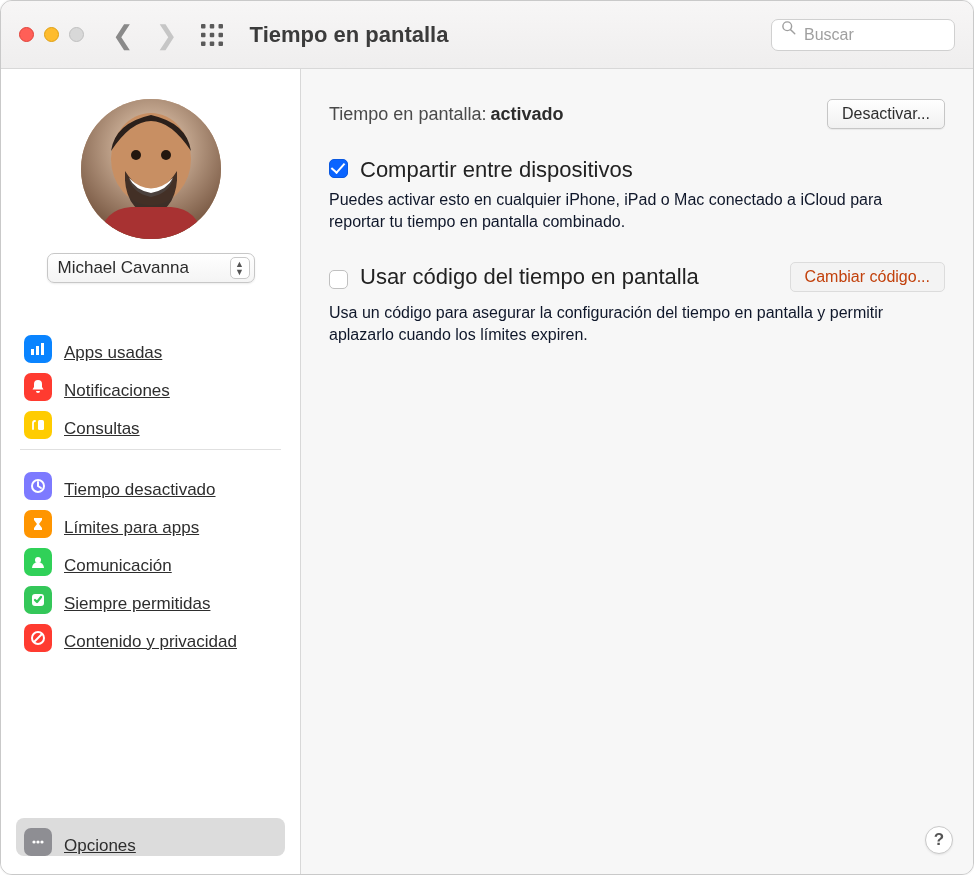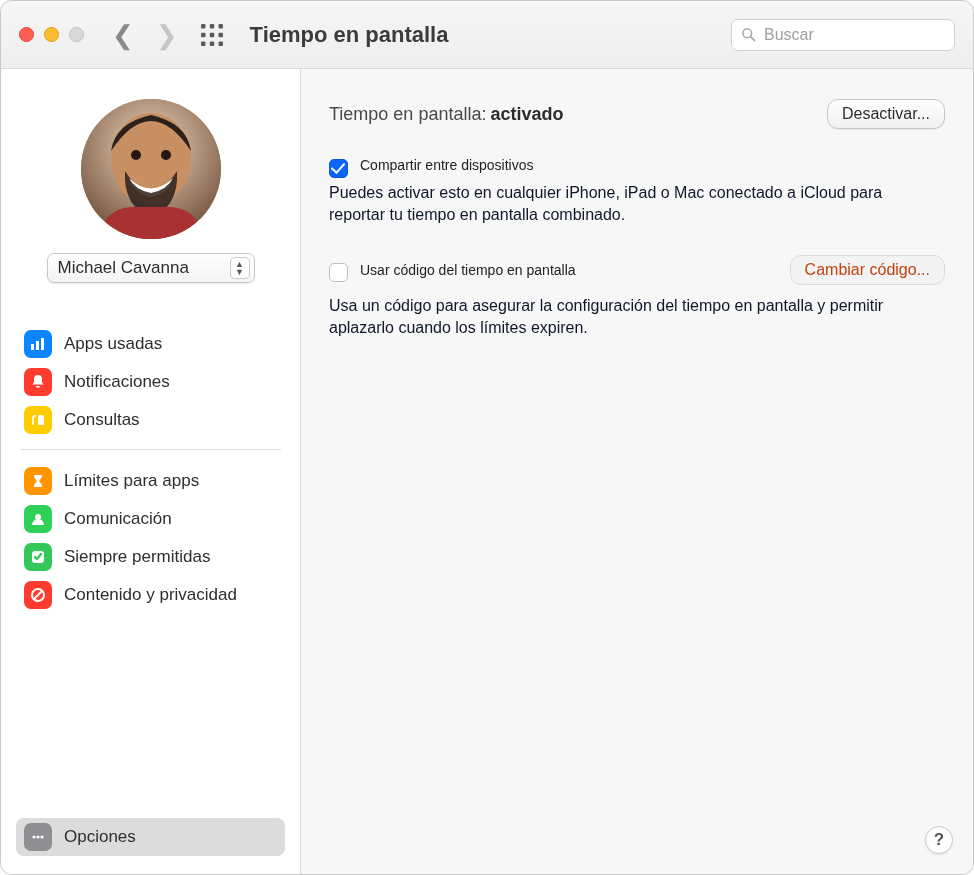--- a/index.html
+++ b/index.html
@@ -31,22 +31,22 @@
   .tl.close{background:#ff5f57;border:1px solid #e14239;}
   .tl.min{background:#febc2e;border:1px solid #dfa013;}
   .tl.max{background:#d8d8d8;border:1px solid #c0c0c0;}
   .navbtns{display:flex;gap:22px;align-items:center;margin-right:22px;color:#8a8a8a;}
   .navbtns span{font-size:26px;line-height:1;cursor:default;}
   .grid-icon{width:24px;height:24px;margin-right:26px;}
   .grid-icon svg{display:block;}
   .title{font-size:22px;font-weight:600;color:#3b3b3b;}
   .spacer{flex:1;}
   .searchwrap{
-    width:224px;height:32px;border:1px solid #d0d0d0;border-radius:7px;
-    background:#fff;display:flex;align-items:center;padding:0 9px;color:#9f9f9f;
+    width:184px;height:32px;border:1px solid #d0d0d0;border-radius:7px;
+    background:#fff;display:flex;padding:0 9px;color:#9f9f9f;
   }
   .searchwrap svg{flex:none;margin-right:6px;}
   .searchwrap input{border:none;outline:none;background:transparent;font-size:16px;color:#333;width:100%;height:100%;}
   .searchwrap input::placeholder{color:#9f9f9f;}
 
   
   .body{flex:1;display:flex;min-height:0;}
   .sidebar{
     width:300px;border-right:1px solid var(--border);background:var(--bg-sidebar);
     display:flex;flex-direction:column;
@@ -67,53 +67,53 @@
   .userselect span.name{flex:1;white-space:nowrap;overflow:hidden;text-overflow:ellipsis;}
   .stepper{
     width:20px;height:22px;border-radius:5px;background:#fff;
     border:1px solid #c9c9c9;display:flex;flex-direction:column;align-items:center;justify-content:center;
     font-size:9px;line-height:8px;color:#555;
   }
   
   .nav{padding:30px 15px 0 15px;}
   .nav .sep{height:1px;background:#e0e0e0;margin:10px 4px 12px 4px;}
   .nav-item{
-    display:flex;align-items:center;height:38px;padding:0 8px;border-radius:8px;
-    font-size:17px;color:#2e2e2e;cursor:default;
+    display:flex;align-items:flex-end;height:38px;padding:0 8px;border-radius:8px;
+    font-size:17px;color:#2e2e2e;cursor:default;text-decoration:underline;
   }
   .nav-item .ico{
     width:28px;height:28px;border-radius:7px;margin-right:12px;flex:none;
     display:flex;align-items:center;justify-content:center;color:#fff;font-weight:700;font-size:15px;
   }
   .nav-item.selected{background:#dcdcdc;}
   .sidebar-bottom{margin-top:auto;padding:0 15px 18px 15px;}
 
   
   .main{flex:1;background:var(--bg-main);padding:30px 28px;position:relative;}
   .header-row{display:flex;align-items:center;}
   .header-row .label{font-size:18px;color:#4a4a4a;}
   .header-row .status{font-weight:700;color:#2c2c2c;margin-left:4px;}
   .btn{
-    height:30px;padding:0 14px;border:1px solid #c6c6c6;border-radius:11px;
+    height:30px;padding:0 14px;border:1px solid #c6c6c6;border-radius:5px;
     background:linear-gradient(#ffffff,#f1f1f1);font-size:16px;color:#2e2e2e;
     display:inline-flex;align-items:center;box-shadow:0 1px 1px rgba(0,0,0,.06);
   }
   .btn.disabled{color:#c2410c;background:#f3f3f3;border-color:#dcdcdc;box-shadow:none;}
   .option-block{margin-top:28px;}
   .option-head{display:flex;align-items:flex-start;}
   .checkbox{
     width:19px;height:19px;border-radius:5px;border:1px solid #c0c0c0;background:#fff;
     margin-right:12px;position:relative;flex:none;top:2px;
   }
   .checkbox.checked{background:#0a64ff;border-color:#0a58e0;}
   .checkbox.checked::after{
     content:"";position:absolute;left:4px;top:0px;width:6px;height:11px;
     border:solid #fff;border-width:0 2.5px 2.5px 0;transform:rotate(42deg);
   }
-  .option-title{font-size:14px;color:#222;}
+  .option-title{font-size:22px;color:#222;}
   .option-desc{font-size:16px;color:#0f172a;margin-top:6px;line-height:1.35;max-width:610px;}
   .option-block.passcode .option-head{justify-content:space-between;align-items:center;}
   .option-block.passcode .left{display:flex;align-items:center;}
   .help-btn{
     position:absolute;right:20px;bottom:20px;width:28px;height:28px;border-radius:50%;
     border:1px solid #c9c9c9;background:#fff;display:flex;align-items:center;justify-content:center;
     font-size:17px;color:#555;font-weight:700;box-shadow:0 1px 2px rgba(0,0,0,.08);
   }
 </style>
 </head>
@@ -215,20 +215,29 @@
                 <path d="M3 12 L3 6 Q3 4 5 4"></path>
                 <rect x="8" y="3" width="6" height="10" rx="1.5" fill="#fff" stroke="none"></rect>
               </svg>
           </div>
           <span>Consultas</span>
         </div>
 
         <div class="sep"></div>
 
         <div class="nav-item">
+          <div class="ico" style="background:#7d7aff">
+            <svg width="16" height="16" viewBox="0 0 16 16" fill="#fff">
+                <circle cx="8" cy="8" r="6" fill="none" stroke="#fff" stroke-width="2"></circle>
+                <path d="M8 4v4l3 2" stroke="#fff" stroke-width="2" fill="none" stroke-linecap="round"></path>
+              </svg>
+          </div>
+          <span>Tiempo desactivado</span>
+        </div>
+        <div class="nav-item">
           <div class="ico" style="background:#ff9500">
             <svg width="16" height="16" viewBox="0 0 16 16" fill="#fff">
                 <path d="M4 2h8v2l-3 4 3 4v2H4v-2l3-4-3-4z"></path>
               </svg>
           </div>
           <span>Límites para apps</span>
         </div>
         <div class="nav-item">
           <div class="ico" style="background:#30d158">
             <svg width="16" height="16" viewBox="0 0 16 16" fill="#fff">

